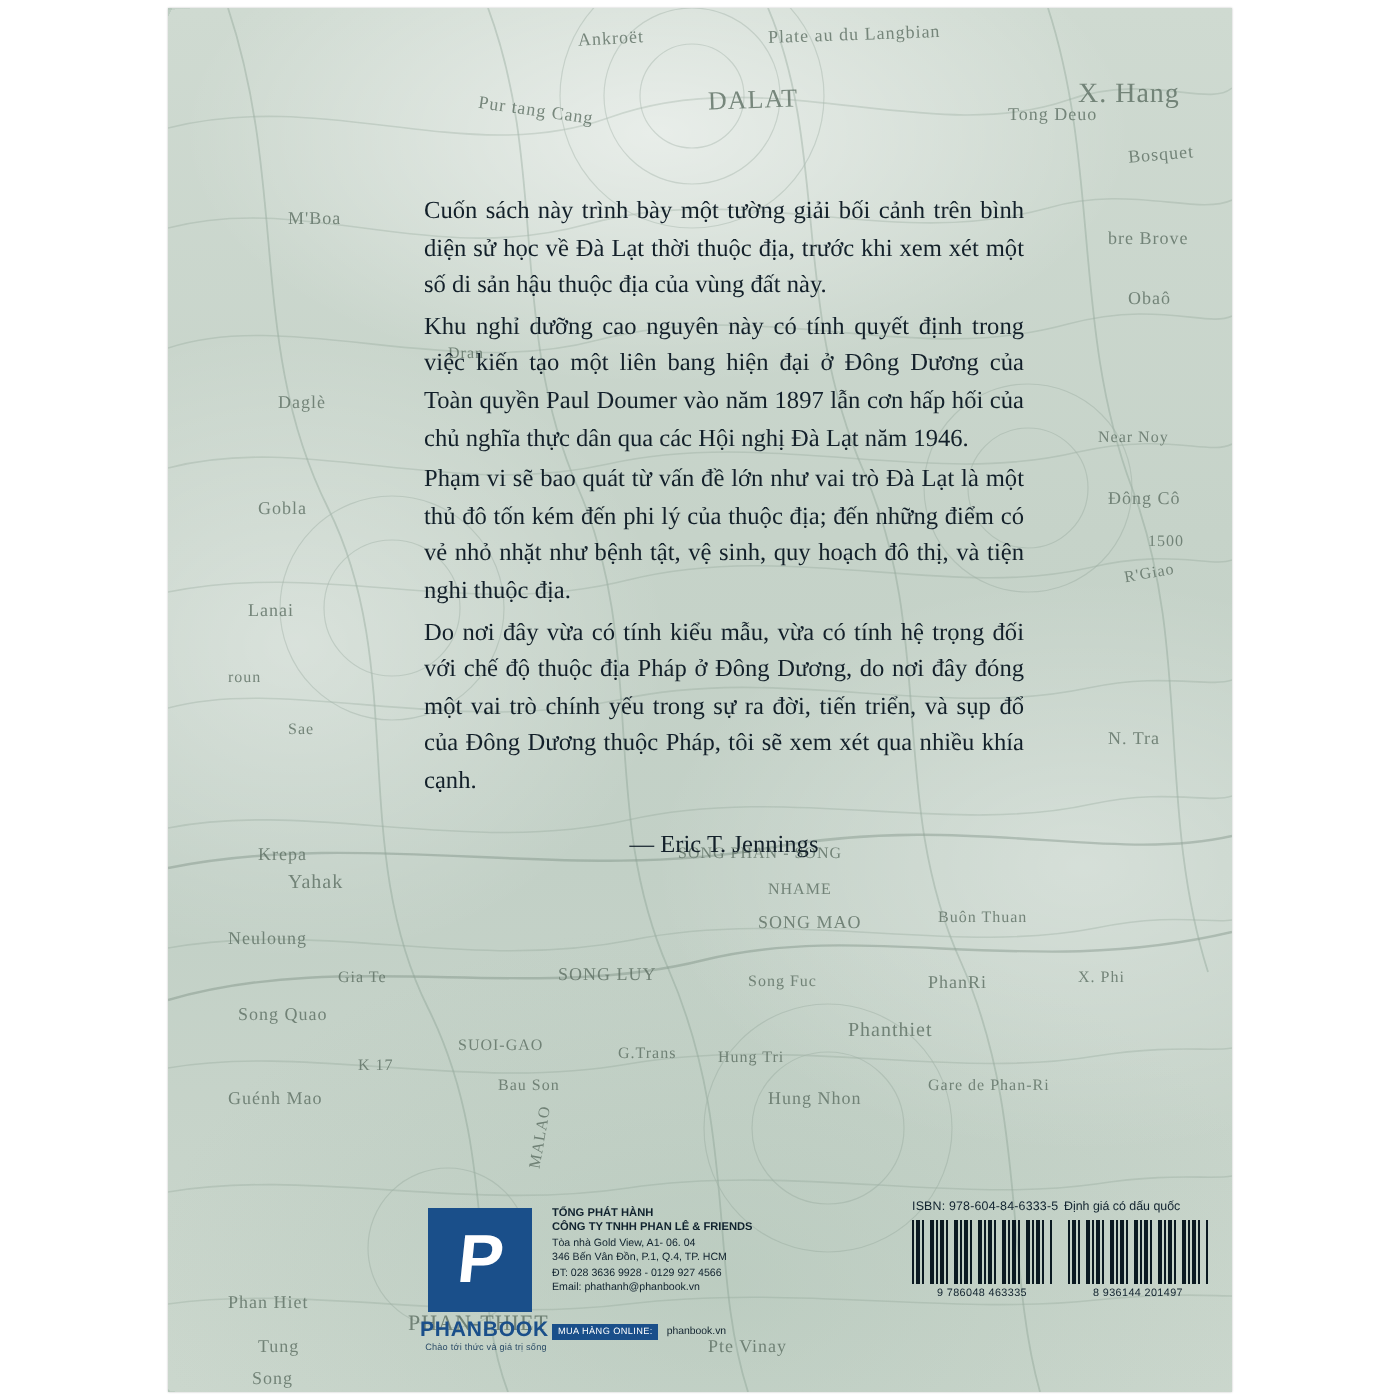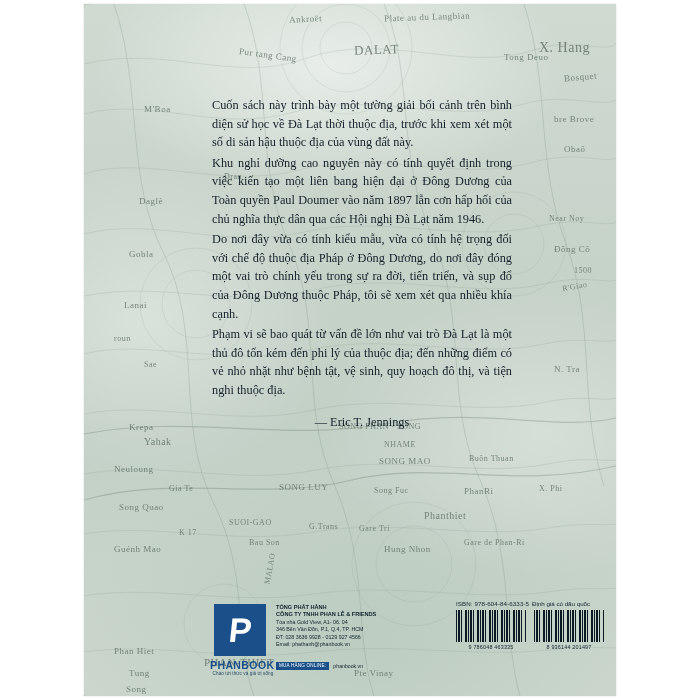--- a/index.html
+++ b/index.html
@@ -306,39 +306,39 @@
         <span style="left: 385px; top: 450px; font-size: 8px; transform: rotate(0deg);">Buôn Thuan</span>
         <span style="left: 85px; top: 480px; font-size: 8px; transform: rotate(0deg);">Gia Te</span>
         <span style="left: 35px; top: 498px; font-size: 9px; transform: rotate(0deg);">Song Quao</span>
         <span style="left: 195px; top: 478px; font-size: 9px; transform: rotate(0deg);">SONG LUY</span>
         <span style="left: 290px; top: 482px; font-size: 8px; transform: rotate(0deg);">Song Fuc</span>
         <span style="left: 380px; top: 482px; font-size: 9px; transform: rotate(0deg);">PhanRi</span>
         <span style="left: 455px; top: 480px; font-size: 8px; transform: rotate(0deg);">X. Phi</span>
         <span style="left: 145px; top: 514px; font-size: 8px; transform: rotate(0deg);">SUOI-GAO</span>
         <span style="left: 340px; top: 506px; font-size: 10px; transform: rotate(0deg);">Phanthiet</span>
         <span style="left: 225px; top: 518px; font-size: 8px; transform: rotate(0deg);">G.Trans</span>
-        <span style="left: 275px; top: 520px; font-size: 8px; transform: rotate(0deg);">Gare Tri</span>
+        <span style="left: 275px; top: 520px; font-size: 8px; transform: rotate(0deg);">Hung Tri</span>
         <span style="left: 165px; top: 534px; font-size: 8px; transform: rotate(0deg);">Bau Son</span>
         <span style="left: 95px; top: 524px; font-size: 8px; transform: rotate(0deg);">K 17</span>
         <span style="left: 30px; top: 540px; font-size: 9px; transform: rotate(0deg);">Guénh Mao</span>
         <span style="left: 300px; top: 540px; font-size: 9px; transform: rotate(0deg);">Hung Nhon</span>
         <span style="left: 380px; top: 534px; font-size: 8px; transform: rotate(0deg);">Gare de Phan-Ri</span>
         <span style="left: 170px; top: 560px; font-size: 8px; transform: rotate(-80deg);">MALAO</span>
         <span style="left: 120px; top: 652px; font-size: 11px; transform: rotate(0deg);">PHAN-THIET</span>
         <span style="left: 30px; top: 642px; font-size: 9px; transform: rotate(0deg);">Phan Hiet</span>
         <span style="left: 45px; top: 664px; font-size: 9px; transform: rotate(0deg);">Tung</span>
         <span style="left: 42px; top: 680px; font-size: 9px; transform: rotate(0deg);">Song</span>
         <span style="left: 270px; top: 664px; font-size: 9px; transform: rotate(0deg);">Pte Vinay</span>
       </div>
 
     <div class="blurb">
       <p>Cuốn sách này trình bày một tường giải bối cảnh trên bình diện sử học về Đà Lạt thời thuộc địa, trước khi xem xét một số di sản hậu thuộc địa của vùng đất này.</p>
       <p>Khu nghỉ dưỡng cao nguyên này có tính quyết định trong việc kiến tạo một liên bang hiện đại ở Đông Dương của Toàn quyền Paul Doumer vào năm 1897 lẫn cơn hấp hối của chủ nghĩa thực dân qua các Hội nghị Đà Lạt năm 1946.</p>
+      <p>Phạm vi sẽ bao quát từ vấn đề lớn như vai trò Đà Lạt là một thủ đô tốn kém đến phi lý của thuộc địa; đến những điểm có vẻ nhỏ nhặt như bệnh tật, vệ sinh, quy hoạch đô thị, và tiện nghi thuộc địa.</p>
       <p>Do nơi đây vừa có tính kiểu mẫu, vừa có tính hệ trọng đối với chế độ thuộc địa Pháp ở Đông Dương, do nơi đây đóng một vai trò chính yếu trong sự ra đời, tiến triển, và sụp đổ của Đông Dương thuộc Pháp, tôi sẽ xem xét qua nhiều khía cạnh.</p>
-      <p>Phạm vi sẽ bao quát từ vấn đề lớn như vai trò Đà Lạt là một thủ đô tốn kém đến phi lý của thuộc địa; đến những điểm có vẻ nhỏ nhặt như bệnh tật, vệ sinh, quy hoạch đô thị, và tiện nghi thuộc địa.</p>
       <div class="attribution">— Eric T. Jennings</div>
     </div>
 
     <div class="footer">
 
       <div class="logo-box">
         <span class="logo-glyph">P</span>
       </div>
       <div class="logo-word">PHANBOOK</div>
       <div class="logo-tagline">Chào tới thức và giá trị sống</div>

